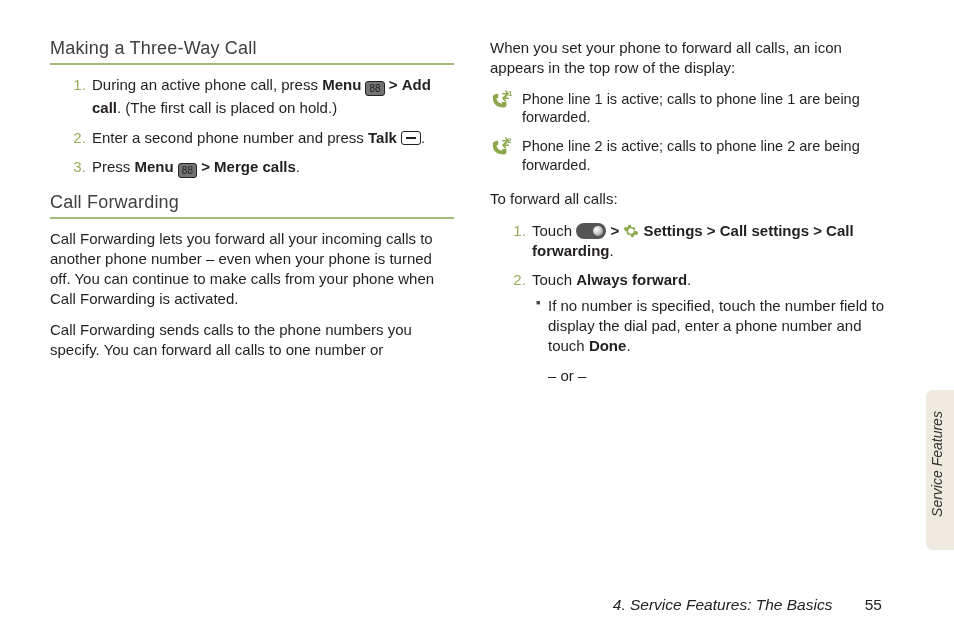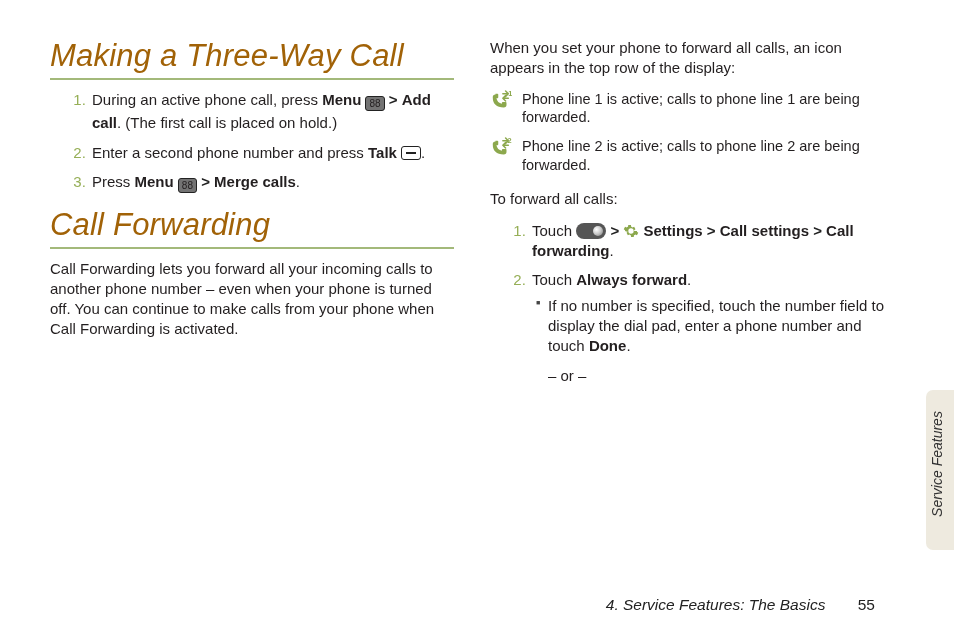--- a/index.html
+++ b/index.html
@@ -16,25 +16,24 @@
   .page {
     display: flex;
     gap: 36px;
     padding: 38px 60px 0 50px;
   }
   .col {
     flex: 1 1 0;
     min-width: 0;
   }
   h2.section {
-    font-style: italic;
     font-weight: 400;
-    font-size: 31px;
+    font-size: 18px;
     margin: 0 0 4px 0;
-    color: #a16207;
+    color: #404040;
     letter-spacing: 0.2px;
   }
   .rule {
     height: 2px;
     background: #a3b97a;
     margin: 2px 0 10px 0;
   }
   p { margin: 0 0 12px 0; font-size: 15px; line-height: 1.32; }
   ol.steps { margin: 0 0 12px 0; padding-left: 40px; font-size: 15px; line-height: 1.32; }
   ol.steps > li { margin-bottom: 10px; padding-left: 2px; }
@@ -114,21 +113,21 @@
     transform: rotate(-90deg);
     font-style: italic;
     font-size: 14px;
     color: #333;
     width: 130px;
     text-align: center;
   }
   .footer {
     position: absolute;
     bottom: 22px;
-    right: 79px;
+    right: 72px;
     font-style: italic;
     font-size: 15.5px;
     color: #222;
   }
   .footer .pg { font-style: normal; margin-left: 28px; }
 </style>
 </head>
 <body>
 
 <div class="page">
@@ -153,20 +152,21 @@
         <span class="inl-icon"><span class="key">88</span></span>
         <span class="b gt">&gt;</span>
         <span class="b">Merge calls</span><span>.</span>
       </li>
     </ol>
 
 
     <h2 class="section">Call Forwarding</h2>
     <div class="rule"></div>
     <p>Call Forwarding lets you forward all your incoming calls to another phone number – even when your phone is turned off. You can continue to make calls from your phone when Call Forwarding is activated.</p>
+    <p>Call Forwarding sends calls to the phone numbers you specify. You can forward all calls to one number or</p>
   </div>
 
   <div class="col">
 
     <p>When you set your phone to forward all calls, an icon appears in the top row of the display:</p>
 
     <div class="icon-list">
       <div class="icon-row">
         <span class="fwd-icon">
           <svg viewBox="0 0 24 24" width="22" height="22">

